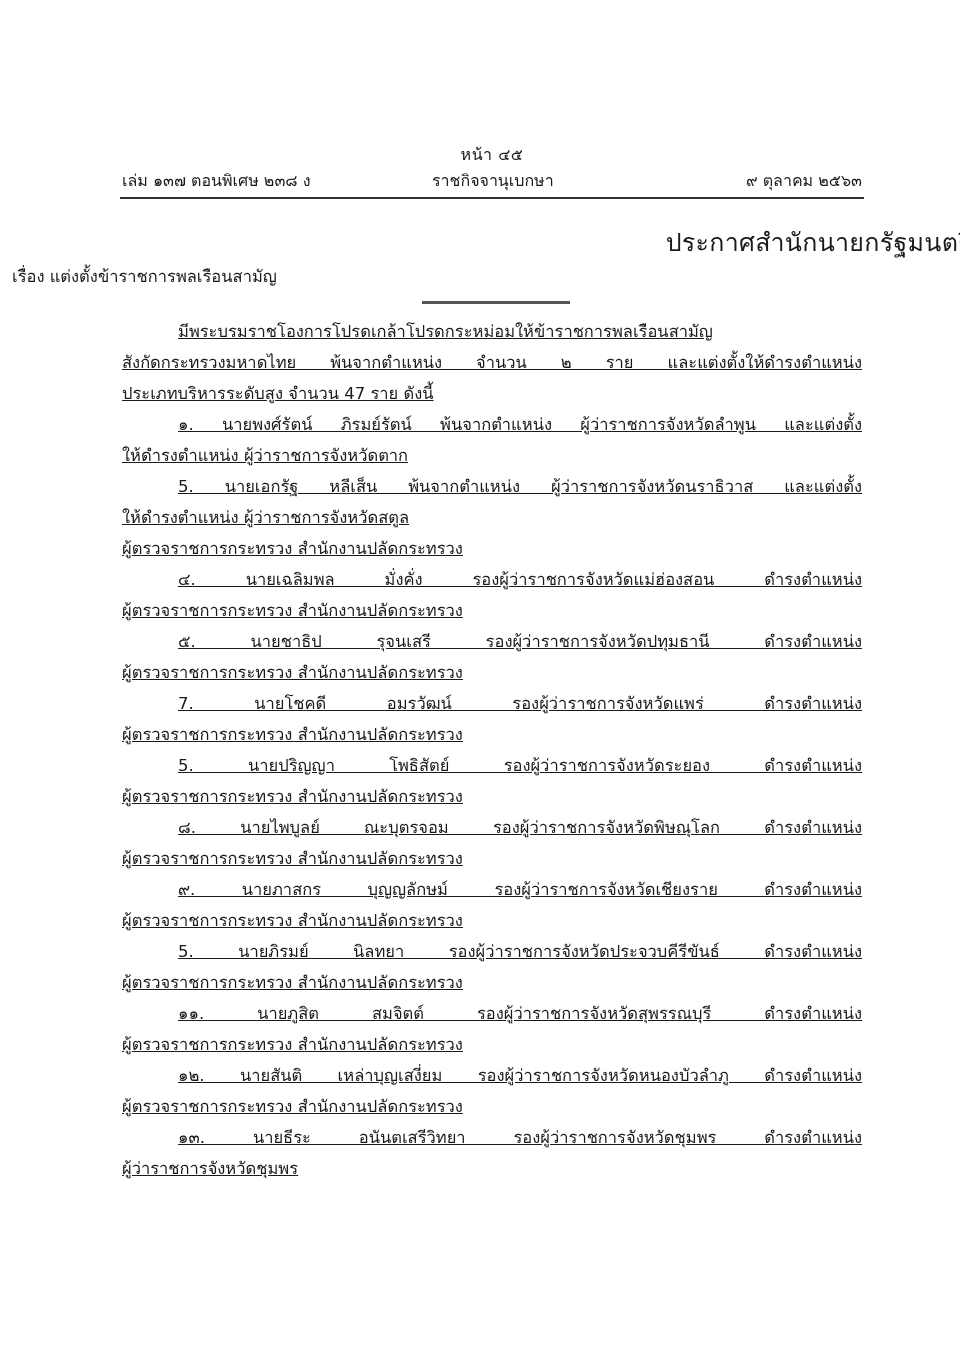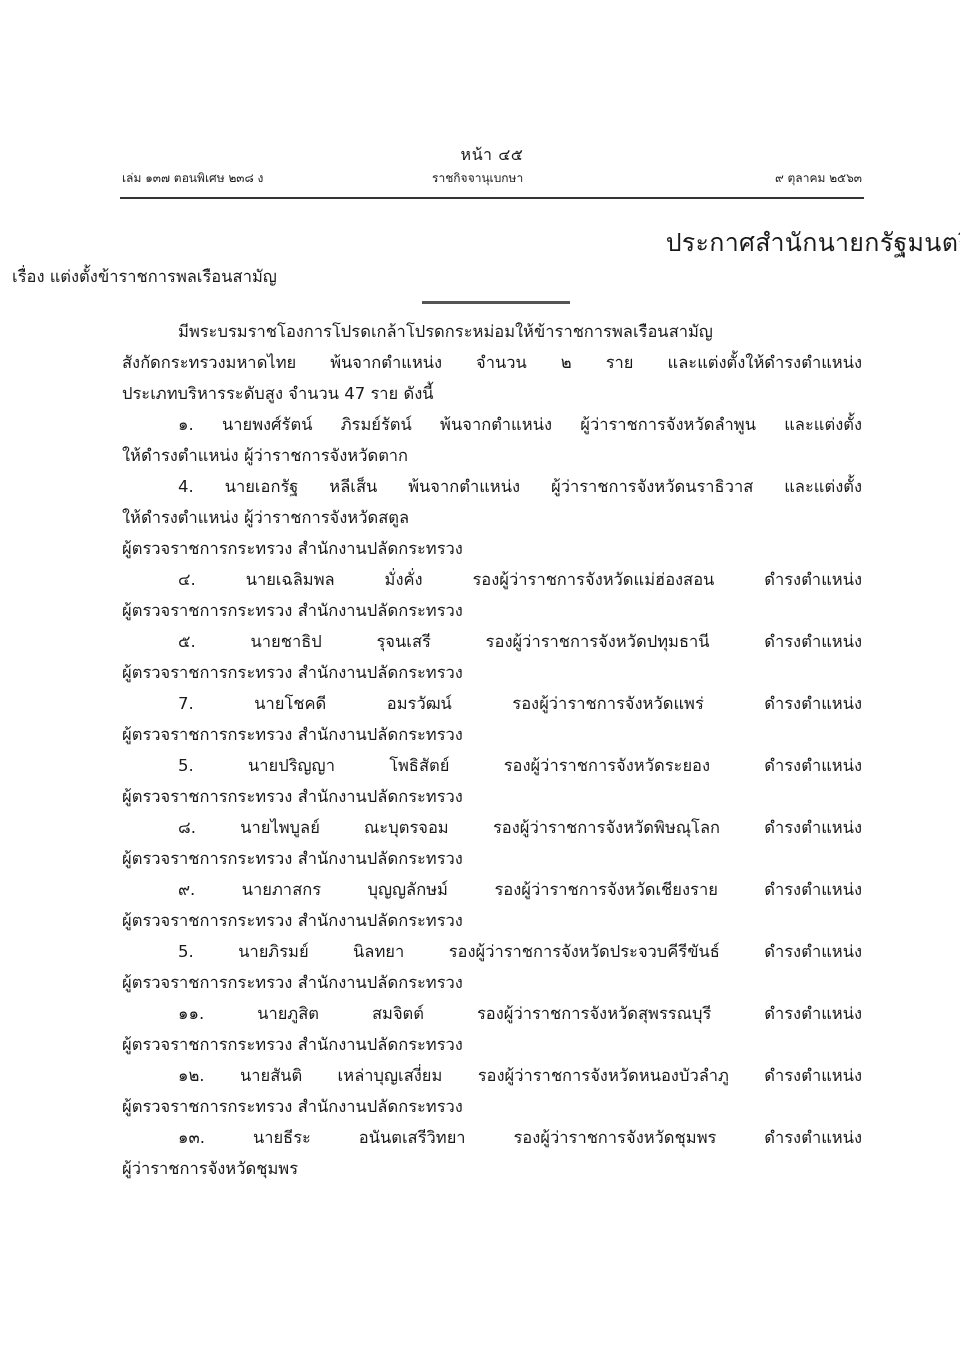--- a/index.html
+++ b/index.html
@@ -8,42 +8,42 @@
     font-family: "DejaVu Sans", "Liberation Sans", sans-serif; color: #1a1a1a;
     overflow: hidden;
   }
   .page { position: absolute; left: 12px; top: 0; width: 960px; height: 1358px; border-radius: 27px; }
   .page-no {
     position: absolute; left: 0; width: 960px; top: 142px; text-align: center;
     font-size: 16px; letter-spacing: 0.5px;
   }
   .header-line {
     position: absolute; left: 110px; width: 740px; top: 168px; height: 24px;
-    font-size: 12px; white-space: nowrap;
+    font-size: 16px; white-space: nowrap;
   }
   .header-line .left { position: absolute; left: 0; top: 0; }
   .header-line .center { position: absolute; left: 310px; top: 0; }
   .header-line .right { position: absolute; right: 0; top: 0; }
   .header-rule {
     position: absolute; left: 108px; width: 744px; top: 197px; height: 2px; background: #333;
   }
   .title {
     position: absolute; left: 0; width: 960px; top: 222px; text-align: right;
     font-size: 25px; letter-spacing: 0.3px;
   }
   .subtitle {
     position: absolute; left: 0; width: 960px; top: 263px; 
     font-size: 16.5px;
   }
   .title-sep {
     position: absolute; left: 410px; width: 148px; top: 301px; height: 3px; background: #555;
   }
   .body {
     position: absolute; left: 110px; width: 740px; top: 316px;
-    font-size: 16.5px; line-height: 31px;
+    font-size: 16.5px; line-height: 31px; text-decoration: underline;
   }
   .para { margin: 0; text-align: justify; text-align-last: left; }
   .para .indent { display: inline-block; width: 56px; }
   .line { display: block; white-space: nowrap; text-align: justify; text-align-last: justify; }
   .line.last { text-align-last: left; }
 </style>
 </head>
 <body>
 
 <div class="page">
@@ -65,21 +65,21 @@
       <span class="line"><span class="indent"></span><span>มีพระบรมราชโองการโปรดเกล้าโปรดกระหม่อมให้ข้าราชการพลเรือนสามัญ</span></span>
       <span class="line">สังกัดกระทรวงมหาดไทย พ้นจากตำแหน่ง จำนวน ๒ ราย และแต่งตั้งให้ดำรงตำแหน่ง</span>
       <span class="line last">ประเภทบริหารระดับสูง จำนวน 47 ราย ดังนี้</span>
     </div>
 
     <div class="para">
       <span class="line"><span class="indent"></span><span>๑. นายพงศ์รัตน์ ภิรมย์รัตน์ พ้นจากตำแหน่ง ผู้ว่าราชการจังหวัดลำพูน และแต่งตั้ง</span></span>
       <span class="line last">ให้ดำรงตำแหน่ง ผู้ว่าราชการจังหวัดตาก</span>
     </div>
     <div class="para">
-      <span class="line"><span class="indent"></span><span>4. นายเอกรัฐ หลีเส็น พ้นจากตำแหน่ง ผู้ว่าราชการจังหวัดนราธิวาส และแต่งตั้ง</span></span>
+      <span class="line"><span class="indent"></span><span>5. นายเอกรัฐ หลีเส็น พ้นจากตำแหน่ง ผู้ว่าราชการจังหวัดนราธิวาส และแต่งตั้ง</span></span>
       <span class="line last">ให้ดำรงตำแหน่ง ผู้ว่าราชการจังหวัดสตูล</span>
     </div>
     <div class="para">
       <span class="line last">ผู้ตรวจราชการกระทรวง สำนักงานปลัดกระทรวง</span>
     </div>
     <div class="para">
       <span class="line"><span class="indent"></span><span>๔. นายเฉลิมพล มั่งคั่ง รองผู้ว่าราชการจังหวัดแม่ฮ่องสอน ดำรงตำแหน่ง</span></span>
       <span class="line last">ผู้ตรวจราชการกระทรวง สำนักงานปลัดกระทรวง</span>
     </div>
     <div class="para">

